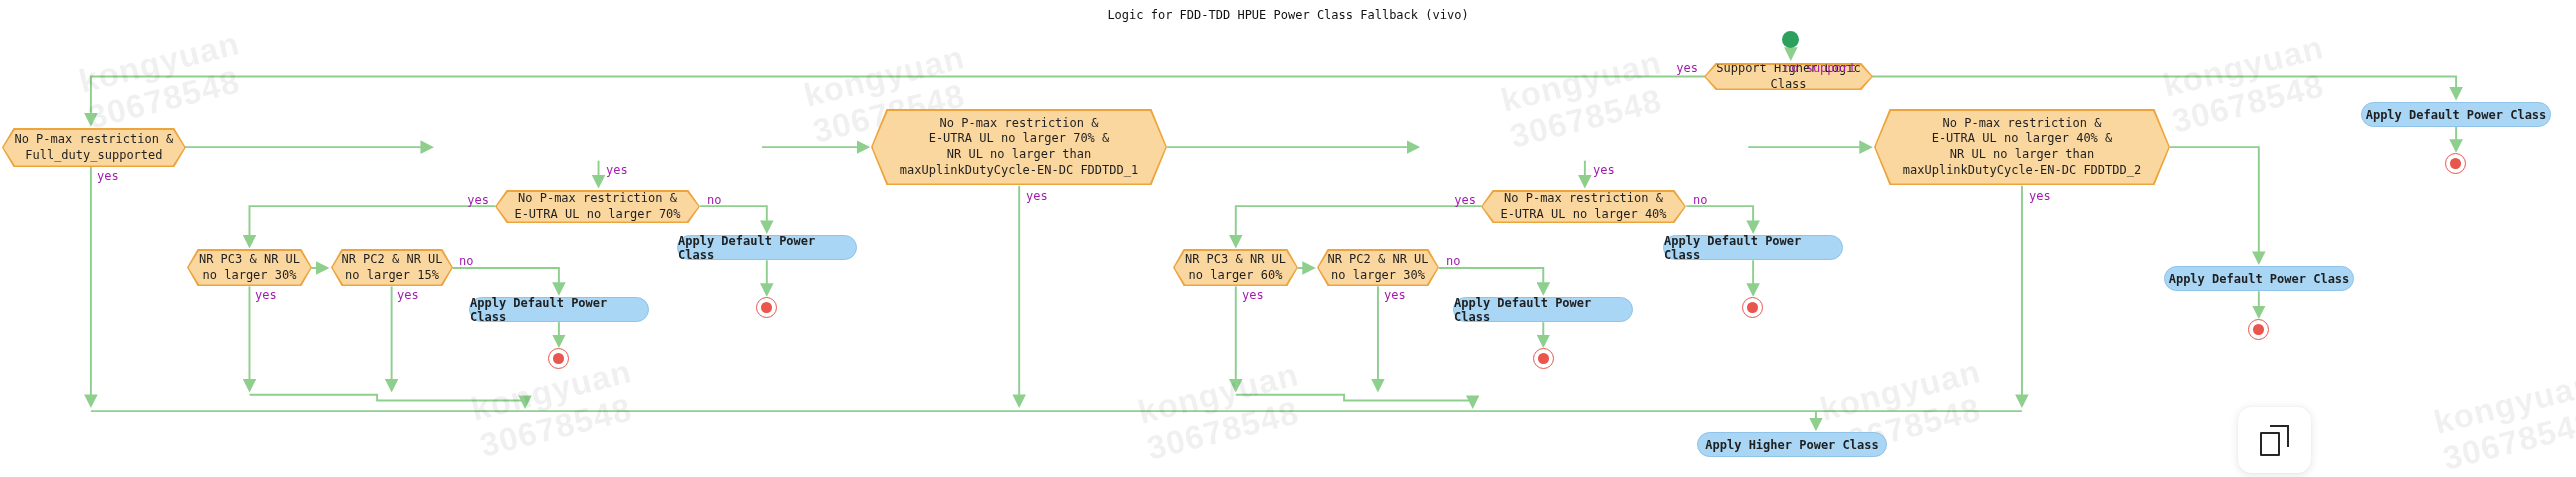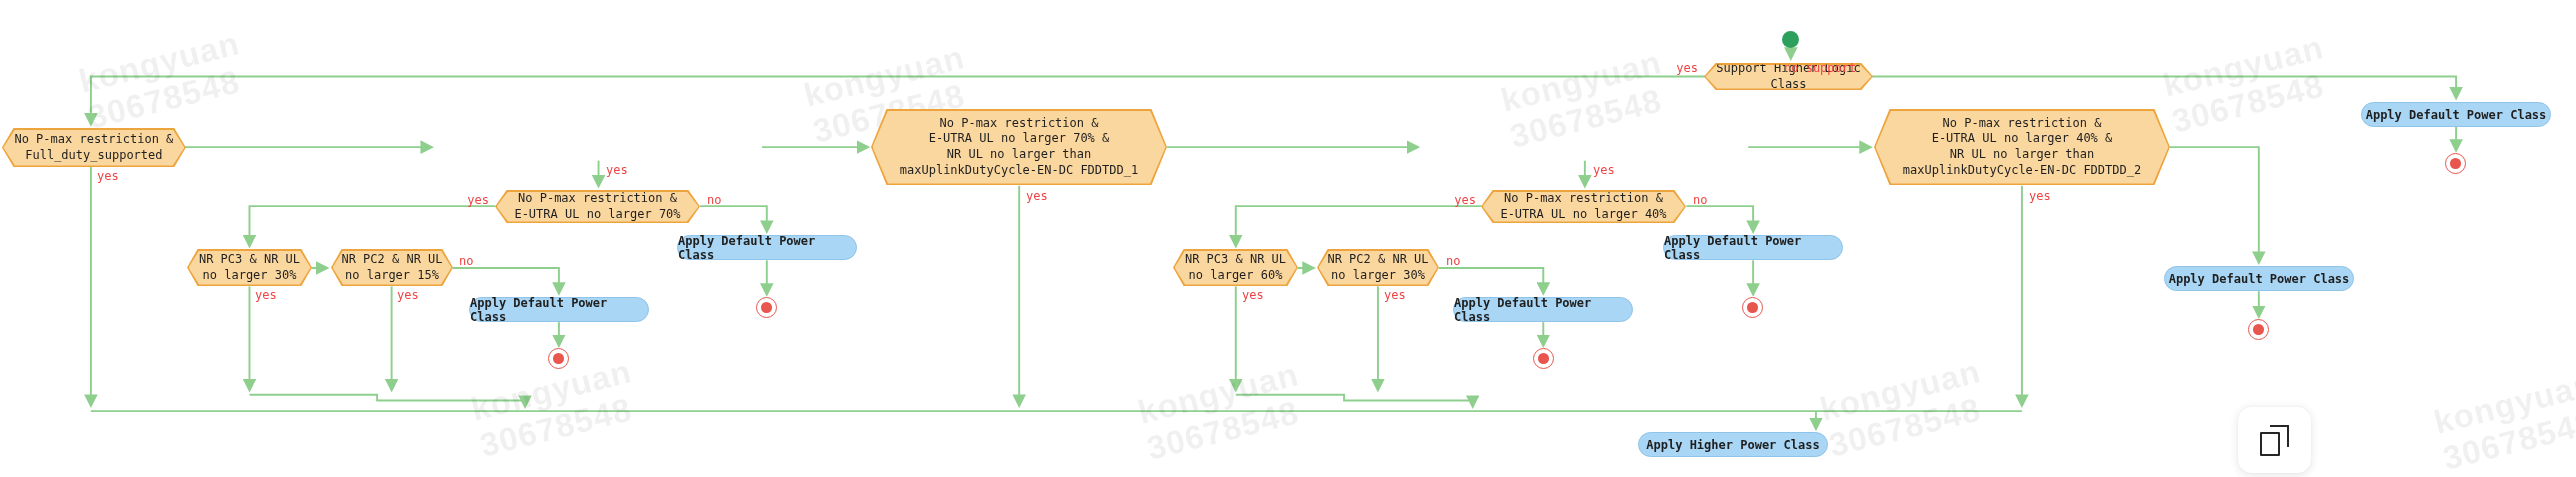--- a/index.html
+++ b/index.html
@@ -28,21 +28,21 @@
   }
   .hex{position:absolute;background:var(--decision_border);
     clip-path:polygon(var(--bev) 0,calc(100% - var(--bev)) 0,100% 50%,calc(100% - var(--bev)) 100%,var(--bev) 100%,0 50%);}
   .hex-in{position:absolute;inset:1.5px;background:var(--decision_fill);
     clip-path:polygon(var(--bev) 0,calc(100% - var(--bev)) 0,100% 50%,calc(100% - var(--bev)) 100%,var(--bev) 100%,0 50%);
     display:flex;align-items:center;justify-content:center;}
   .hex-label{white-space:pre-line;text-align:center;font-size:12px;line-height:1.3;}
   .act{position:absolute;background:var(--action_fill);border:1px solid var(--action_border);
     border-radius:12.6px;display:flex;align-items:center;justify-content:center;
     font-size:12px;box-sizing:border-box;font-weight:bold;}
-  .lbl{position:absolute;font-size:12px;line-height:1;color:#ef4444;}
+  .lbl{position:absolute;font-size:12px;line-height:1;color:#a21caf;}
   .start-node{position:absolute;width:17.4px;height:17.4px;border-radius:50%;background:var(--start);}
   .end-node{position:absolute;width:21px;height:21px;border-radius:50%;border:1.9px solid var(--end);
     background:#fff;box-sizing:border-box;display:flex;align-items:center;justify-content:center;}
   .end-node i{display:block;width:10.6px;height:10.6px;border-radius:50%;background:var(--end);}
   .copy-card{position:absolute;left:2238px;top:407px;width:73px;height:66px;background:#fff;
     border-radius:13.5px;box-shadow:0 1.9px 9.7px rgba(0,0,0,.10),0 0 1.9px rgba(0,0,0,.06);
     display:flex;align-items:center;justify-content:center;cursor:pointer;}
   .copy-icon{position:relative;width:29px;height:31px;}
   .copy-back{position:absolute;right:0;top:0;width:19.3px;height:22px;
     border-top:2.9px solid #262626;border-right:2.9px solid #262626;box-sizing:border-box;}
@@ -123,20 +123,21 @@
     </div>
   <div class="wm" style="left:1823px;top:372px">
       <div>kongyuan</div>
       <div>30678548</div>
     </div>
   <div class="wm" style="left:2437px;top:385px">
       <div>kongyuan</div>
       <div>30678548</div>
     </div>
 
+  <div class="title">Logic for FDD-TDD HPUE Power Class Fallback (vivo)</div>
 
   <div class="start-node" style="left:1782px;top:31px"></div>
 
   <div class="hex" style="left:1704px;top:63px;width:169px;height:27px;--bev:11.6px">
     <div class="hex-in">
         <span class="hex-label">Support Higher Logic Class</span>
       </div>
   </div>
   <div class="hex" style="left:1.9px;top:128px;width:184px;height:39px;--bev:11.6px">
     <div class="hex-in">
@@ -196,21 +197,21 @@
 no larger 30%</span>
       </div>
   </div>
 
   <div class="act" style="left:2361px;top:102px;width:190px;height:25px">Apply Default Power Class</div>
   <div class="act" style="left:677px;top:235px;width:180px;height:25px">Apply Default Power Class</div>
   <div class="act" style="left:469px;top:297px;width:180px;height:25px">Apply Default Power Class</div>
   <div class="act" style="left:1663px;top:235px;width:180px;height:25px">Apply Default Power Class</div>
   <div class="act" style="left:1453px;top:297px;width:180px;height:25px">Apply Default Power Class</div>
   <div class="act" style="left:2164px;top:266px;width:190px;height:25px">Apply Default Power Class</div>
-  <div class="act" style="left:1638px;top:432px;width:190px;height:25px">Apply Higher Power Class</div>
+  <div class="act" style="left:1697px;top:432px;width:190px;height:25px">Apply Higher Power Class</div>
 
   <div class="end-node" style="left:2445px;top:153px">
       <i></i>
     </div>
   <div class="end-node" style="left:756px;top:297px">
       <i></i>
     </div>
   <div class="end-node" style="left:548px;top:348px">
       <i></i>
     </div>

